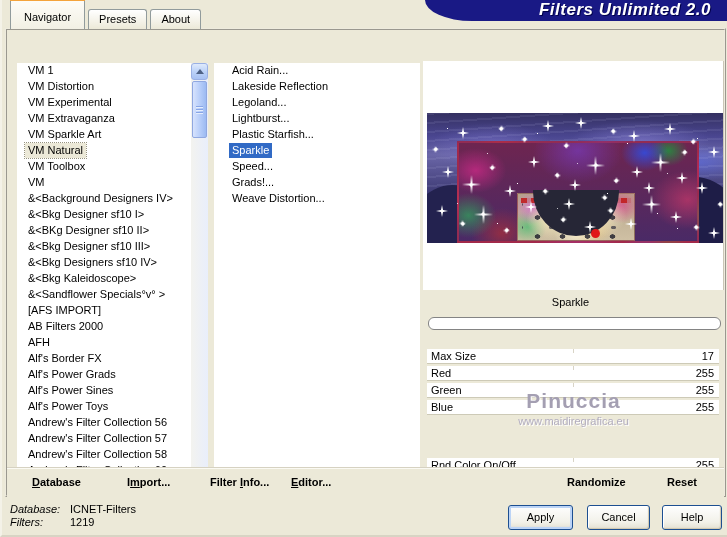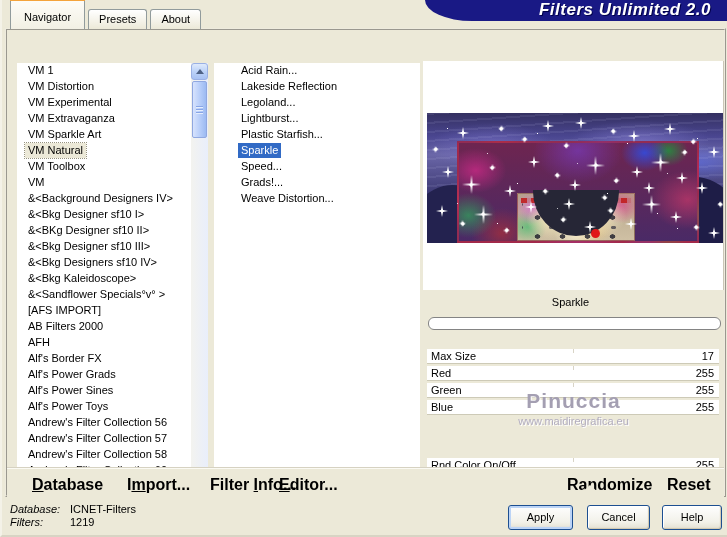--- a/index.html
+++ b/index.html
@@ -26,21 +26,21 @@
   
   .groupbox { position:absolute; left:3px; top:28px; width:721px; height:469px;
               border:2px ridge #eeebdd; background:#ece9d8; }
 
   
   .listbox { position:absolute; background:#fff; overflow:hidden; }
   .cat-listwrap { left:10px; top:33px; width:191px; height:429px; }
   .cat-list { position:absolute; left:0; top:0; right:17px; bottom:0; overflow:hidden; background:#fff; }
   .flt-list { left:207px; top:33px; width:206px; height:429px; }
   .row { height:16px; line-height:15px; white-space:nowrap; padding-left:8px; }
-  .flt-list .row { padding-left:24px; }
+  .flt-list .row { padding-left:15px; }
   .row-text { display:inline-block; padding:0 3px; }
   .cat-list .row.selected .row-text { background:#ece9d8; outline:1px dotted #97937f; }
   .flt-list .row.selected .row-text { background:#316ac5; color:#fff; }
 
   
   .vscroll { position:absolute; right:0; top:0; width:17px; height:100%;
              background:linear-gradient(90deg,#f3f3ef,#e9eefb); }
   .sc-btn { position:absolute; left:0; width:17px; height:17px; border:1px solid #9ab0e4; border-radius:3px;
             background:linear-gradient(180deg,#dfeafc,#bcd2f8 50%,#a7c1f3); display:flex; align-items:center; justify-content:center; }
   .sc-up { top:0; } .sc-down { bottom:0; }
@@ -132,22 +132,22 @@
   .seed-pointer { position:absolute; left:158px; top:424px; width:0; height:0;
       border-left:9px solid transparent; border-right:9px solid transparent; border-bottom:8px solid #ece9d8; z-index:3; }
   .watermark { position:absolute; left:0; right:0; top:328px; text-align:center; z-index:4; pointer-events:none;
       color:#a49fb2; }
   .wm-name { font-size:21px; font-weight:bold; letter-spacing:1px; text-shadow:1px 1px 0 #fff; }
   .wm-url { font-size:11px; color:#b2adc0; text-shadow:1px 1px 0 #fff; margin-top:2px; }
 
   
   .toolbar { position:absolute; left:0px; top:437px; width:717px; height:30px; background:#ece9d8;
       border-top:1px solid #d6d2c2; box-shadow:inset 0 1px 0 #fbfaf3; z-index:2; }
-  .tool-btn { position:absolute; top:8px; font-weight:bold; font-size:16px; cursor:default; }
-  .tb-database { left:25px; } .tb-import { left:120px; } .tb-filterinfo { left:203px; } .tb-editor { left:272px; }
+  .tool-btn { position:absolute; top:8px; font-weight:bold; font-size:11px; cursor:default; }
+  .tb-database { left:25px; } .tb-import { left:120px; } .tb-filterinfo { left:203px; } .tb-editor { left:284px; }
   .tb-randomize { left:560px; } .tb-reset { left:660px; }
   .u { text-decoration:underline; }
 
   
   .status { position:absolute; left:8px; top:503px; line-height:13px; }
   .status-row { display:flex; }
   .status-label { width:60px;font-style:italic; }
   .xp-btn { position:absolute; top:505px; height:25px; text-align:center; font-size:11px;
       background:linear-gradient(180deg,#fefefe,#f2f1e9 70%,#e4e1d2); border:1px solid #1d4f91; border-radius:3px;
       box-shadow:inset 1px 1px 0 #fff, inset -1px -1px 1px #cfc7ae; line-height:22px; cursor:default; }

